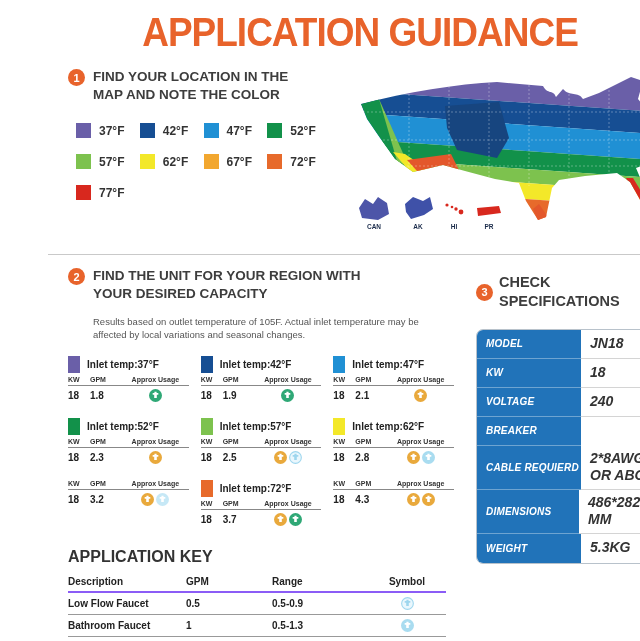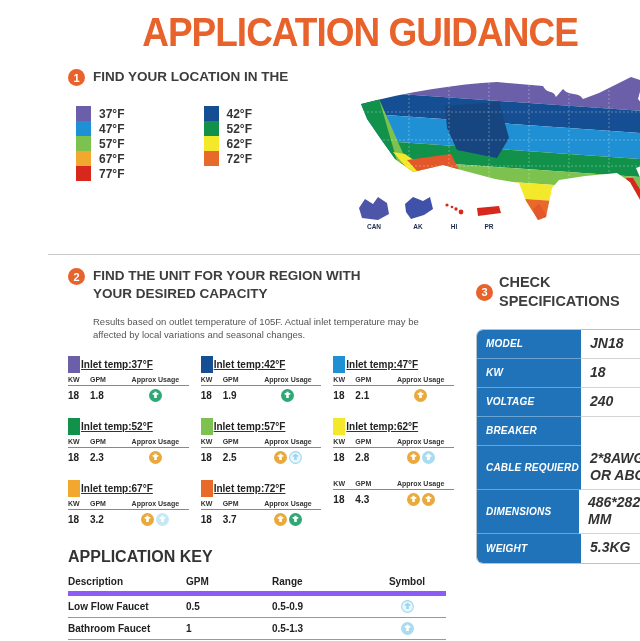--- a/index.html
+++ b/index.html
@@ -7,53 +7,53 @@
         font-family:"Liberation Sans","DejaVu Sans",sans-serif;color:#333;padding-left:40px;}
   .main-title{margin:0;padding-top:12px;text-align:center;font-size:37px;font-weight:800;
         letter-spacing:-1px;color:#E8632B;transform:scaleY(1.08);}
   
   .top{display:flex;margin-top:14px;height:178px;}
   .sec1{width:305px;padding-left:28px;box-sizing:border-box;}
   .sec-head{display:flex;align-items:flex-start;gap:8px;}
   .badge{flex:0 0 auto;width:17px;height:17px;border-radius:50%;background:#E8632B;color:#fff;
          font-size:11px;font-weight:700;display:flex;align-items:center;justify-content:center;margin-top:1px;}
   .sec-title{font-size:13.5px;font-weight:700;color:#3D3D3D;line-height:1.3;}
-  .legend{display:grid;grid-template-columns:repeat(2,1fr);margin:20px 0 0 8px;width:255px;}
+  .legend{display:grid;grid-template-columns:repeat(4,1fr);row-gap:16px;margin:20px 0 0 8px;width:255px;}
   .legend-item{display:flex;align-items:center;gap:8px;}
   .legend-sw{width:15px;height:15px;flex:0 0 auto;}
   .legend-label{font-size:12px;font-weight:600;color:#333;}
   .mapwrap{flex:1;position:relative;}
   .mapwrap svg{display:block;width:330px;height:168px;margin-left:2px;}
   
   .hdiv{height:1px;background:#c9c9c9;margin:8px 8px 0 8px;}
   
   .bottom{display:flex;align-items:stretch;}
   .bleft{width:424px;box-sizing:border-box;padding:12px 10px 0 28px;}
   .vdiv{width:1px;background:#ccc;margin:8px 0 14px 0;}
   .bright{flex:1;box-sizing:border-box;padding:18px 8px 0 12px;}
   .note{font-size:9.5px;color:#555;line-height:1.4;margin:13px 0 0 25px;width:352px;}
   
   .units-grid{display:grid;grid-template-columns:repeat(3,1fr);column-gap:12px;row-gap:16px;margin-top:14px;width:386px;}
-  .unit-head{display:flex;align-items:center;gap:1px;margin-bottom:3px;text-decoration:underline;}
+  .unit-head{display:flex;align-items:center;gap:7px;margin-bottom:3px;}
   .unit-sw{width:12px;height:17px;flex:0 0 auto;}
   .unit-temp{font-size:10px;font-weight:700;color:#222;white-space:nowrap;}
   .unit-cols{display:flex;font-size:7px;font-weight:700;color:#333;border-bottom:1px solid #888;padding-bottom:2px;}
   .unit-cols span:nth-child(1){width:22px;}
   .unit-cols span:nth-child(2){width:32px;}
   .unit-cols span:nth-child(3){flex:1;text-align:center;}
   .unit-vals{display:flex;align-items:center;font-size:10px;font-weight:700;color:#222;padding-top:3px;}
   .unit-vals span:nth-child(1){width:22px;}
   .unit-vals span:nth-child(2){width:32px;}
   .unit-icons{flex:1;display:flex;justify-content:center;gap:2px;}
   .uic{width:13px;height:13px;display:block;}
   
   .akey-title{font-size:16px;font-weight:800;color:#333;margin:22px 0 6px 0;}
   .akey{width:378px;font-size:10px;color:#222;}
   .akey-row{display:flex;align-items:center;border-bottom:1px solid #999;padding:4px 0;}
-  .akey-row.head{font-weight:700;border-bottom:5px solid #8b5cf6;}
+  .akey-row.head{font-weight:700;border-bottom:2px solid #8b5cf6;}
   .akey-c1{width:118px;font-weight:700;}
   .akey-c2{width:86px;font-weight:700;}
   .akey-c3{width:96px;font-weight:700;}
   .akey-c4{flex:1;display:flex;justify-content:center;}
   
   .spec-head{display:flex;align-items:center;gap:6px;}
   .spec-head .sec-title{font-size:14.5px;}
   .spec-table{margin-top:18px;width:196px;border:1px solid #b8c2cb;border-radius:7px;overflow:hidden;}
   .spec-row{display:flex;min-height:29px;font-style:italic;}
   .spec-label{width:104px;box-sizing:border-box;background:#2173B9;color:#fff;font-size:10px;font-weight:700;
@@ -69,20 +69,21 @@
 <div class="page">
 
   <h1 class="main-title">APPLICATION GUIDANCE</h1>
 
   <div class="top">
     <div class="sec1">
       <div class="sec-head">
         <div class="badge">1</div>
         <div class="sec-title">
           <span>FIND YOUR LOCATION IN THE</span><br>
+          <span>MAP AND NOTE THE COLOR</span>
         </div>
       </div>
       <div class="legend">
         <div class="legend-item">
             <span class="legend-sw" style="background: rgb(106, 95, 168);"></span>
             <span class="legend-label">37°F</span>
           </div>
         <div class="legend-item">
             <span class="legend-sw" style="background: rgb(22, 78, 147);"></span>
             <span class="legend-label">42°F</span>
@@ -325,24 +326,20 @@
                 </svg>
               <svg class="uic" viewBox="0 0 12 12">
                   <circle cx="6" cy="6" r="6" fill="#A9DCF0"></circle>
                   <path fill="#fff" d="M5 2.6h2v1.2h1.6v1.6H7.2v3H4.8v-3H3.4V3.8H5z"></path>
                 </svg>
             </span>
             </div>
         </div>
 
         <div class="unit">
-          <div class="unit-head">
-              <span class="unit-sw" style="background: rgb(242, 167, 47);"></span>
-              <span class="unit-temp">Inlet temp:67°F</span>
-            </div>
           <div class="unit-cols">
               <span>KW</span>
               <span>GPM</span>
               <span>Approx Usage</span>
             </div>
           <div class="unit-vals">
               <span>18</span>
               <span>3.2</span>
             <span class="unit-icons">
               <svg class="uic" viewBox="0 0 12 12">

